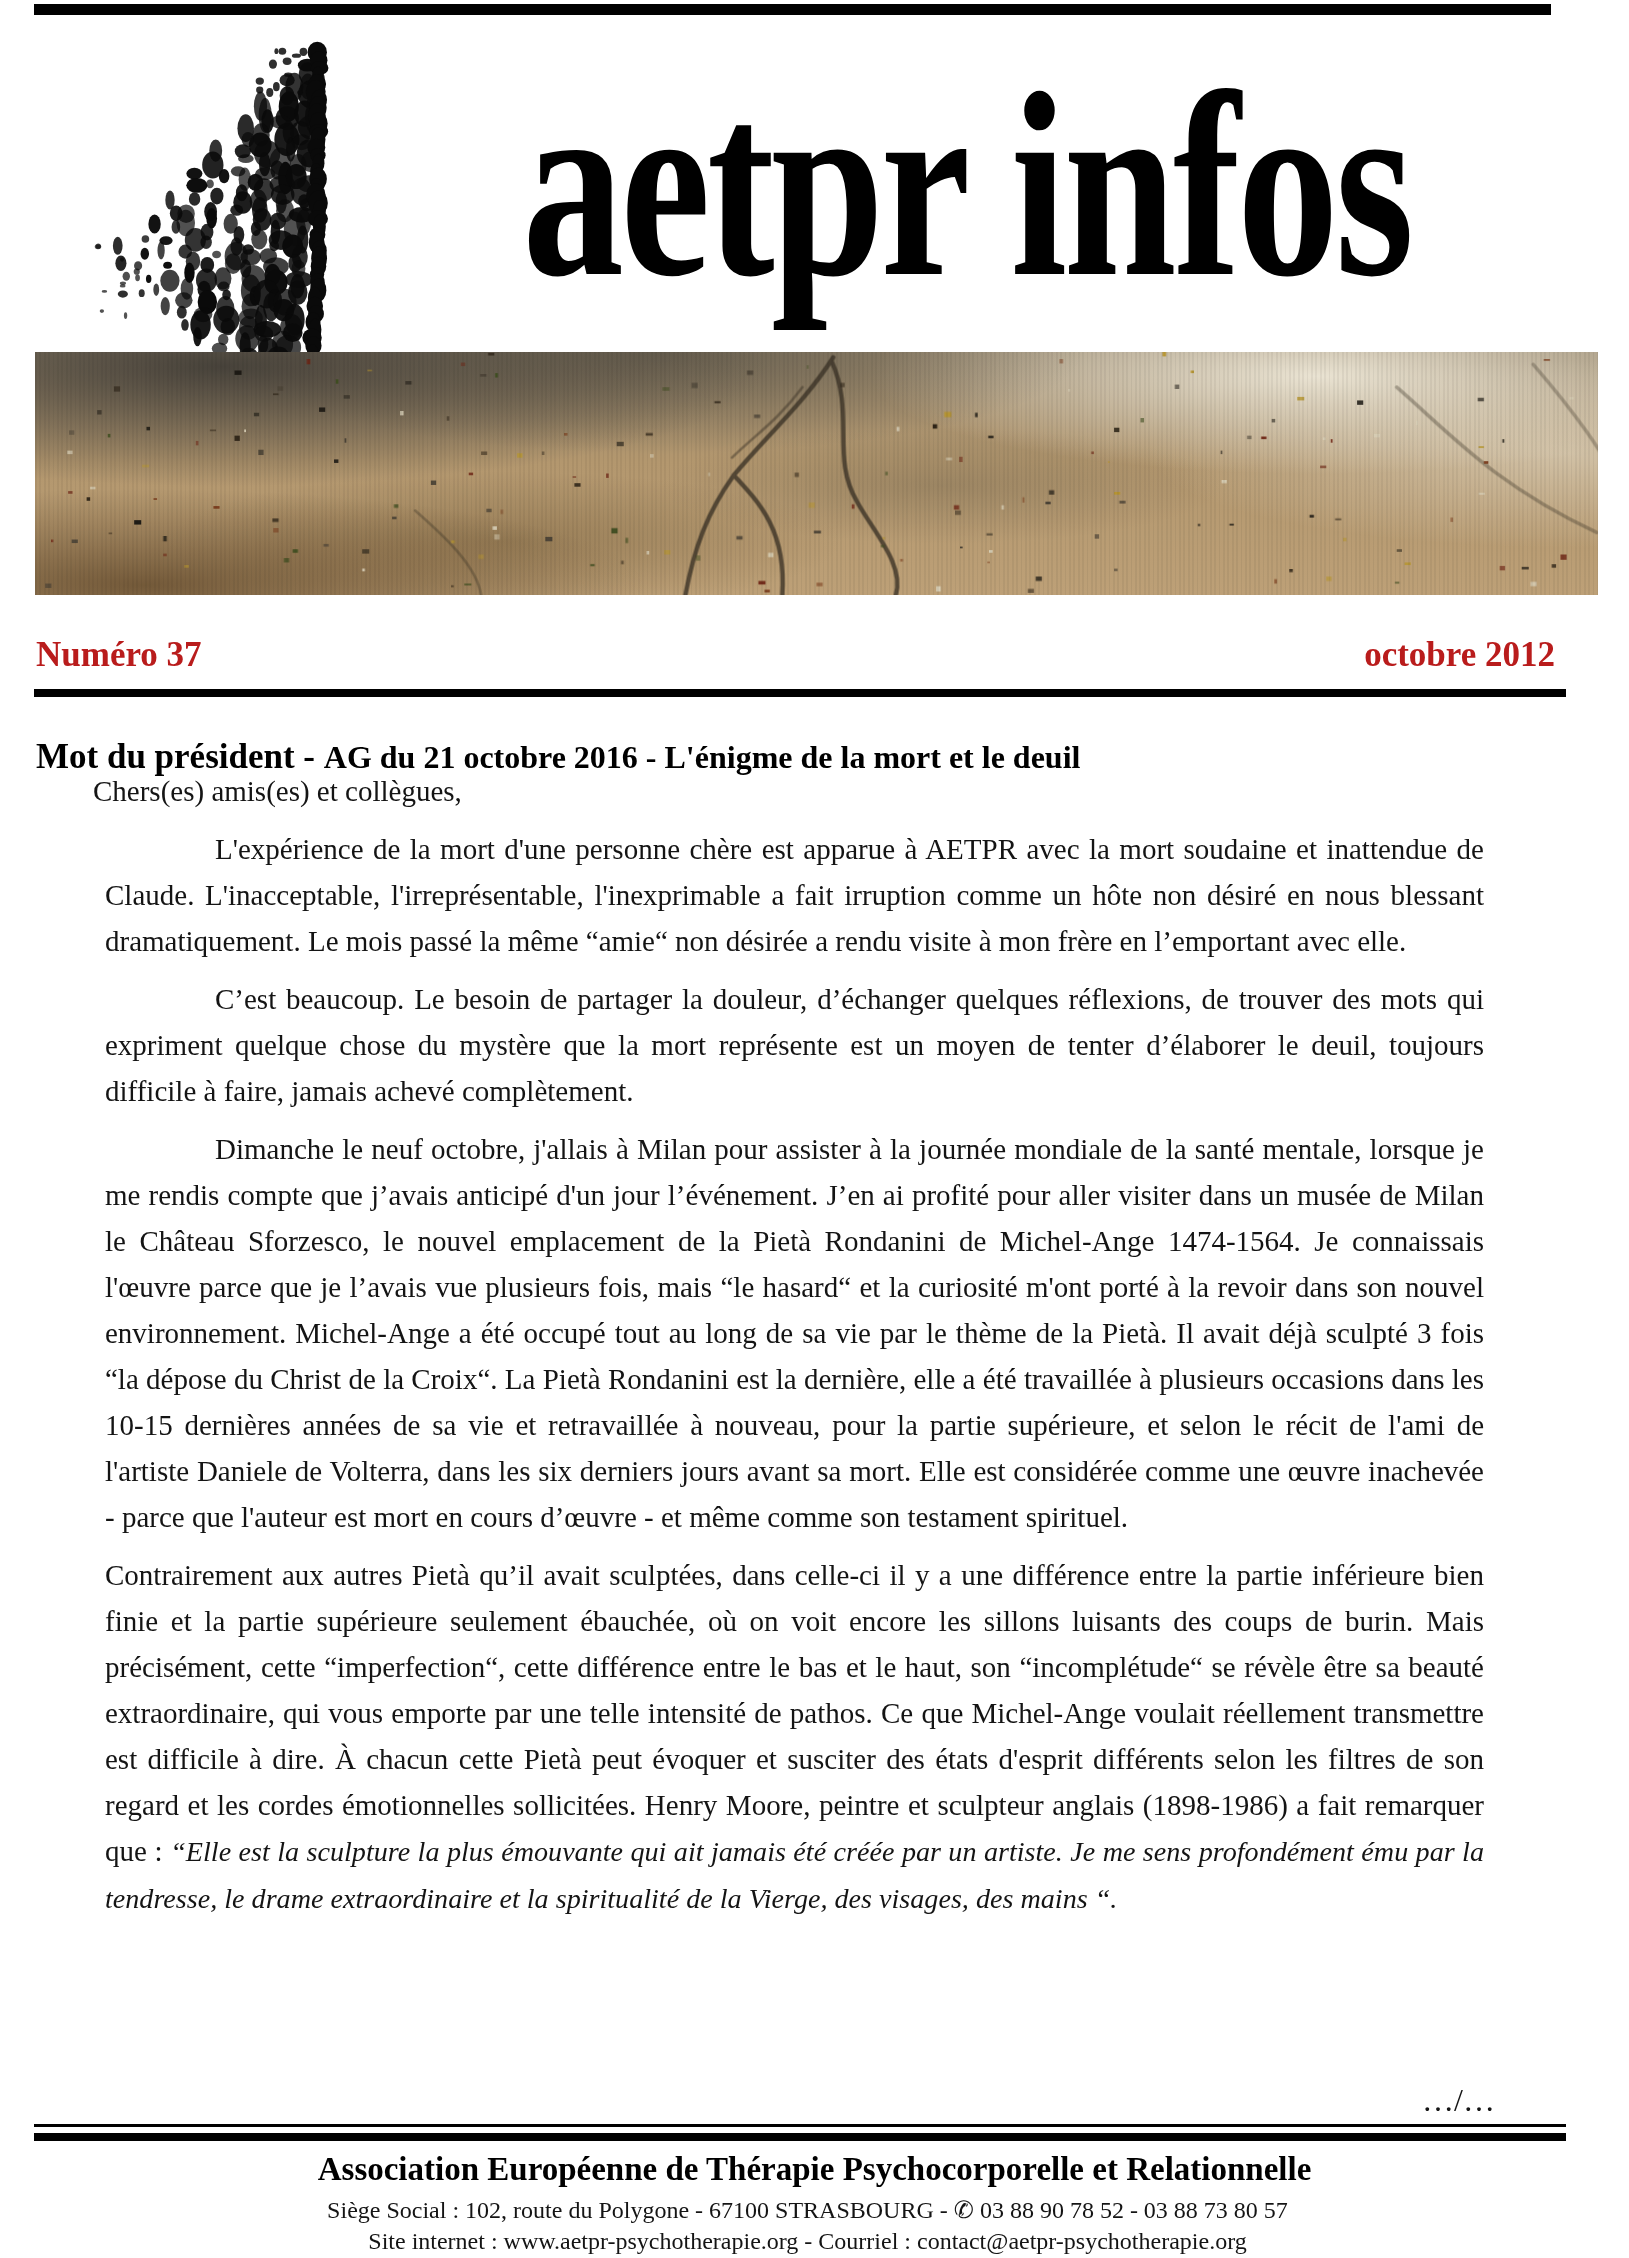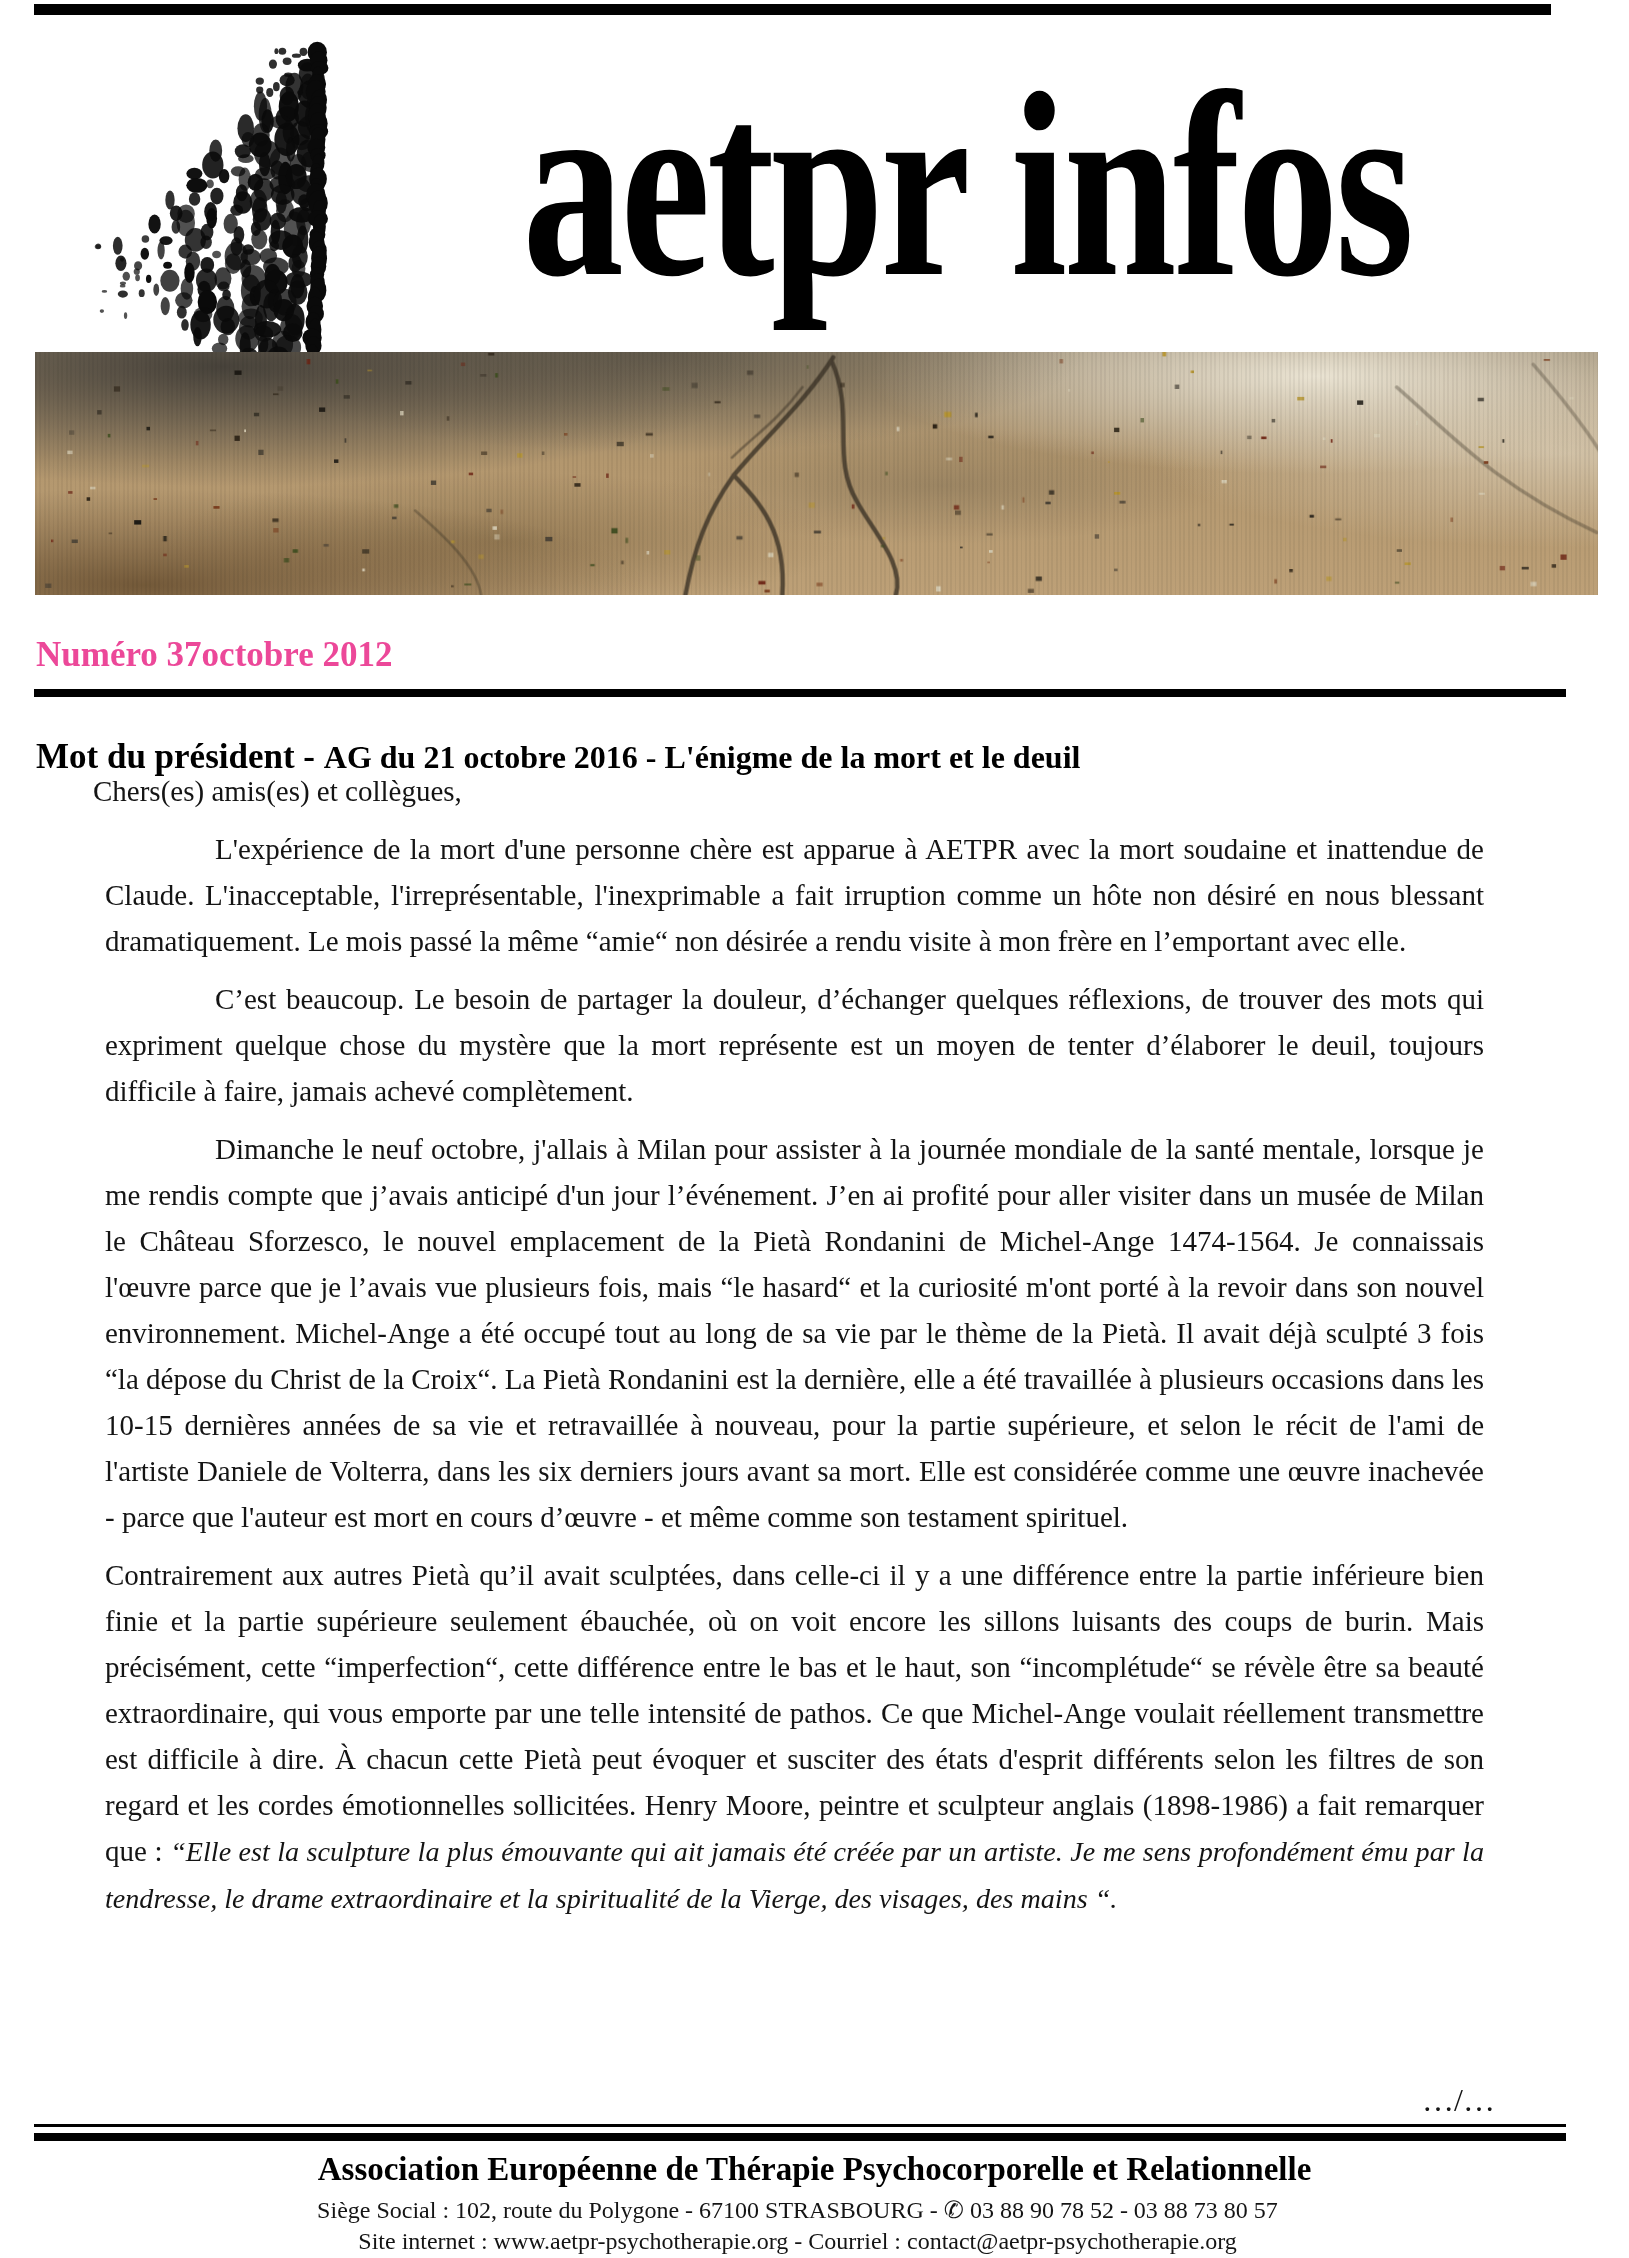--- a/index.html
+++ b/index.html
@@ -38,42 +38,42 @@
   .banner svg{position:absolute;left:0;top:0;}
   .grain{
     position:absolute;inset:0;
     background:
       repeating-linear-gradient(90deg, rgba(0,0,0,.05) 0 1.8px, rgba(0,0,0,0) 1.8px 4.4px),
       repeating-linear-gradient(0deg, rgba(255,255,255,.05) 0 1.8px, rgba(255,255,255,0) 1.8px 5.3px);
     mix-blend-mode:multiply;
   }
   .issue-row{
     position:absolute;left:36px;top:635px;width:1519px;height:46px;
-    display:flex;align-items:baseline;
-    font-weight:700;font-size:35px;color:#ec4899;
+    display:flex;justify-content:space-between;align-items:baseline;
+    font-weight:700;font-size:35px;color:#b91c1c;
   }
   .rule-thick{position:absolute;left:34px;width:1532px;height:8px;background:var(--bar);}
   .rule-thin{position:absolute;left:34px;width:1532px;height:2.6px;background:var(--bar);}
   #issueRule{top:689px;}
   .article-heading{position:absolute;left:36px;top:732px;width:1553px;line-height:49px;color:#000;white-space:nowrap;}
   .article-heading .h-main{font-weight:700;font-size:35px;}
   .article-heading .h-sub{font-weight:700;font-size:32px;}
   .article-body{
     position:absolute;left:93px;top:768px;width:1403px;
     font-size:29px;line-height:46px;text-align:justify;color:var(--ink);
   }
   .article-body p{margin:12px;}
   .salutation{margin:0 0 10.6px 0 !important;text-align:left;}
   p.indent{text-indent:110px;}
   .qi{font-style:italic;font-size:0.97em;}
   .continuation{position:absolute;right:134px;top:2082px;font-size:32px;color:var(--ink);}
   #footRuleThin{top:2124px;}
   #footRuleThick{top:2133px;}
   .footer-org{position:absolute;left:0;top:2151px;width:1629px;text-align:center;font-weight:700;font-size:33px;color:#000;}
-  .footer-line{position:absolute;left:0;width:1595px;text-align:center;font-size:24px;color:var(--ink);}
+  .footer-line{position:absolute;left:0;width:1595px;text-align:center;font-size:24px;color:var(--ink);padding-left:10px;}
   #footAddr{top:2196px;}
   #footWeb{top:2228px;}
 </style>
 </head>
 <body>
 
 <div class="page">
 
   <div class="topbar"></div>
 

